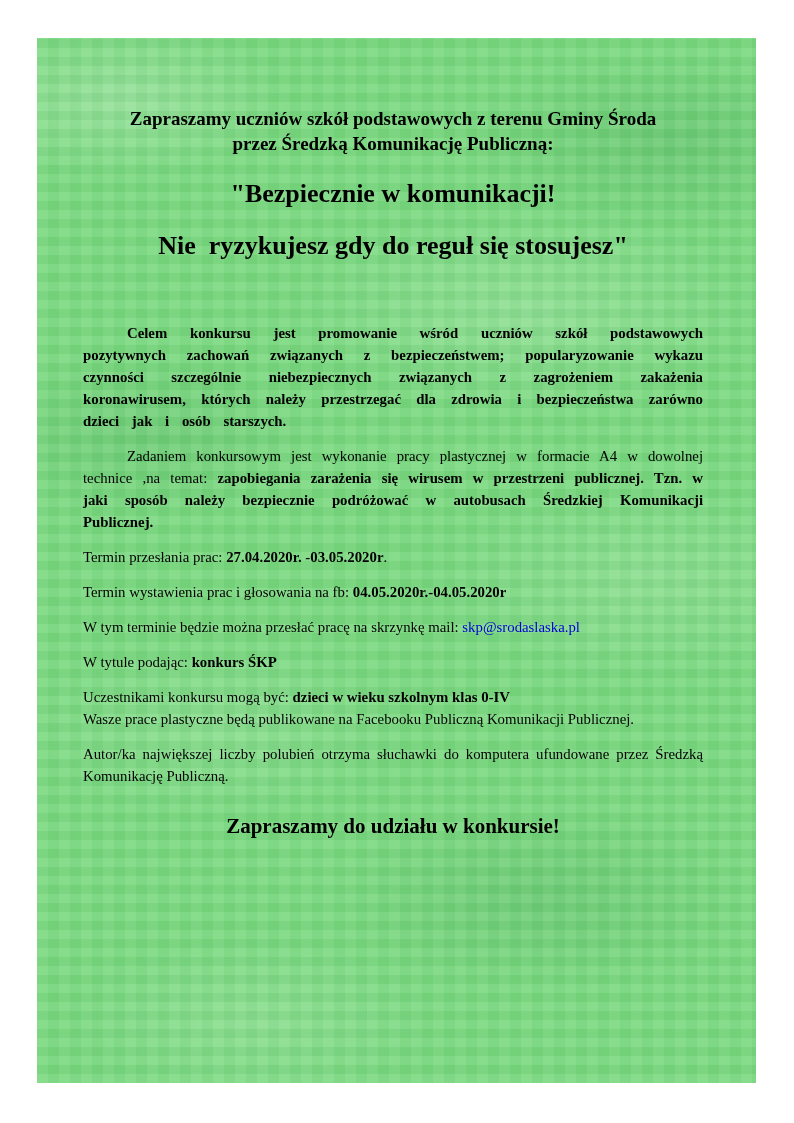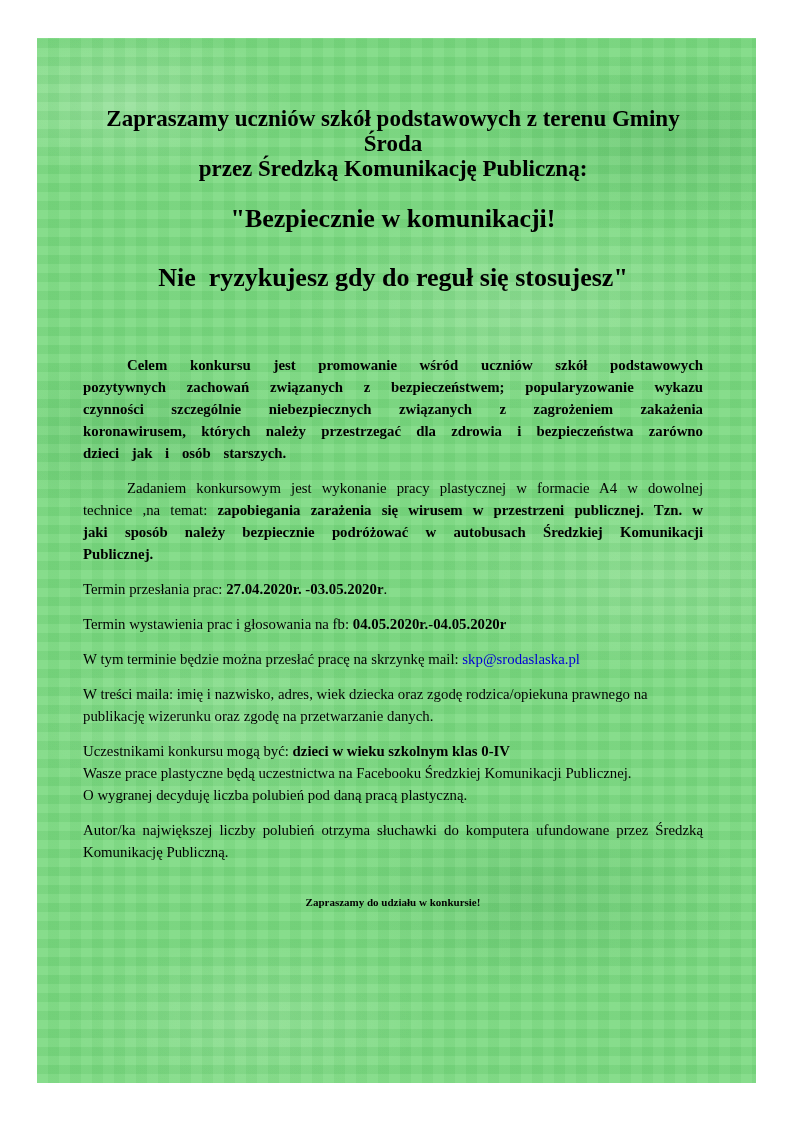--- a/index.html
+++ b/index.html
@@ -36,32 +36,32 @@
       radial-gradient(ellipse 280px 130px at 25% 66%, rgba(255,255,255,0.12), transparent 70%),
       radial-gradient(ellipse 300px 140px at 70% 82%, rgba(10,95,35,0.11), transparent 70%),
       radial-gradient(ellipse 260px 120px at 30% 94%, rgba(255,255,255,0.13), transparent 70%);
   }
   .content {
     padding: 68px 53px 0 46px;
   }
   .intro {
     text-align: center;
     font-weight: bold;
-    font-size: 23px;
+    font-size: 19px;
     line-height: 25px;
   }
   .contest-title {
     text-align: center;
     font-weight: bold;
     font-size: 26px;
     line-height: 32px;
     white-space: pre-wrap;
   }
   .contest-title.first { margin-top: 22px; }
-  .contest-title.second { margin-top: 27px; }
+  .contest-title.second { margin-top: 20px; }
   .body-text {
     font-size: 14.8px;
     line-height: 22px;
   }
   .para {
     margin: 13px 0 0 0;
   }
   .para.first-body { margin-top: 60px; }
   .justified {
     text-align: justify;
@@ -75,21 +75,21 @@
   .bold { font-weight: bold; }
   .nowrap { white-space: nowrap; }
   a.doc-link {
     color: #0000d4;
     cursor: pointer;
   }
   .closing {
     margin-top: 28px;
     text-align: center;
     font-weight: bold;
-    font-size: 11px;
+    font-size: 21px;
     line-height: 22px;
   }
 </style>
 </head>
 <body>
 
 <div class="page">
   <div class="poster">
     <div class="content">
 
@@ -106,27 +106,26 @@
         <p class="para first-body justified indent goal">Celem  konkursu jest promowanie wśród uczniów szkół podstawowych pozytywnych zachowań  związanych z bezpieczeństwem; popularyzowanie wykazu czynności szczególnie niebezpiecznych związanych z zagrożeniem zakażenia koronawirusem, których należy przestrzegać dla zdrowia i bezpieczeństwa zarówno dzieci jak i osób starszych.</p>
 
         <p class="para justified indent task"><span>Zadaniem konkursowym jest wykonanie pracy plastycznej w formacie A4 w dowolnej technice ,na temat: </span><span class="bold">zapobiegania zarażenia się wirusem w przestrzeni publicznej. Tzn. w jaki sposób należy  bezpiecznie podróżować w autobusach Średzkiej Komunikacji Publicznej.</span></p>
 
         <p class="para"><span>Termin przesłania prac: </span><span class="bold">27.04.2020r. -03.05.2020r</span><span>.</span></p>
 
         <p class="para"><span>Termin wystawienia prac i głosowania na fb: </span><span class="bold">04.05.2020r.-04.05.2020r</span></p>
 
         <p class="para nowrap"><span>W tym terminie będzie można przesłać pracę na skrzynkę mail: </span><a class="doc-link">skp@srodaslaska.pl</a></p>
 
+        <p class="para"><span>W tytule podając: </span><span class="bold">konkurs ŚKP</span></p>
 
-        <p class="para">W treści maila: imię i nazwisko, adres, wiek dziecka oraz zgodę rodzica/opiekuna prawnego na publikację wizerunku oraz zgodę na przetwarzanie danych.</p>
 
         <p class="para">
           <span><span>Uczestnikami konkursu mogą być: </span><span class="bold">dzieci w wieku szkolnym klas 0-IV</span></span><br>
-          <span class="nowrap">Wasze prace plastyczne będą uczestnictwa na Facebooku Średzkiej Komunikacji Publicznej.</span><br>
-          <span>O wygranej decyduję liczba polubień pod daną  pracą plastyczną.</span>
+          <span class="nowrap">Wasze prace plastyczne będą publikowane na Facebooku Publiczną Komunikacji Publicznej.</span><br>
         </p>
 
         <p class="para justified">Autor/ka największej liczby polubień otrzyma słuchawki do komputera ufundowane przez Średzką Komunikację Publiczną.</p>
 
 
 
         <p class="closing">Zapraszamy do udziału w konkursie!</p>
 
       </div>
     </div>

